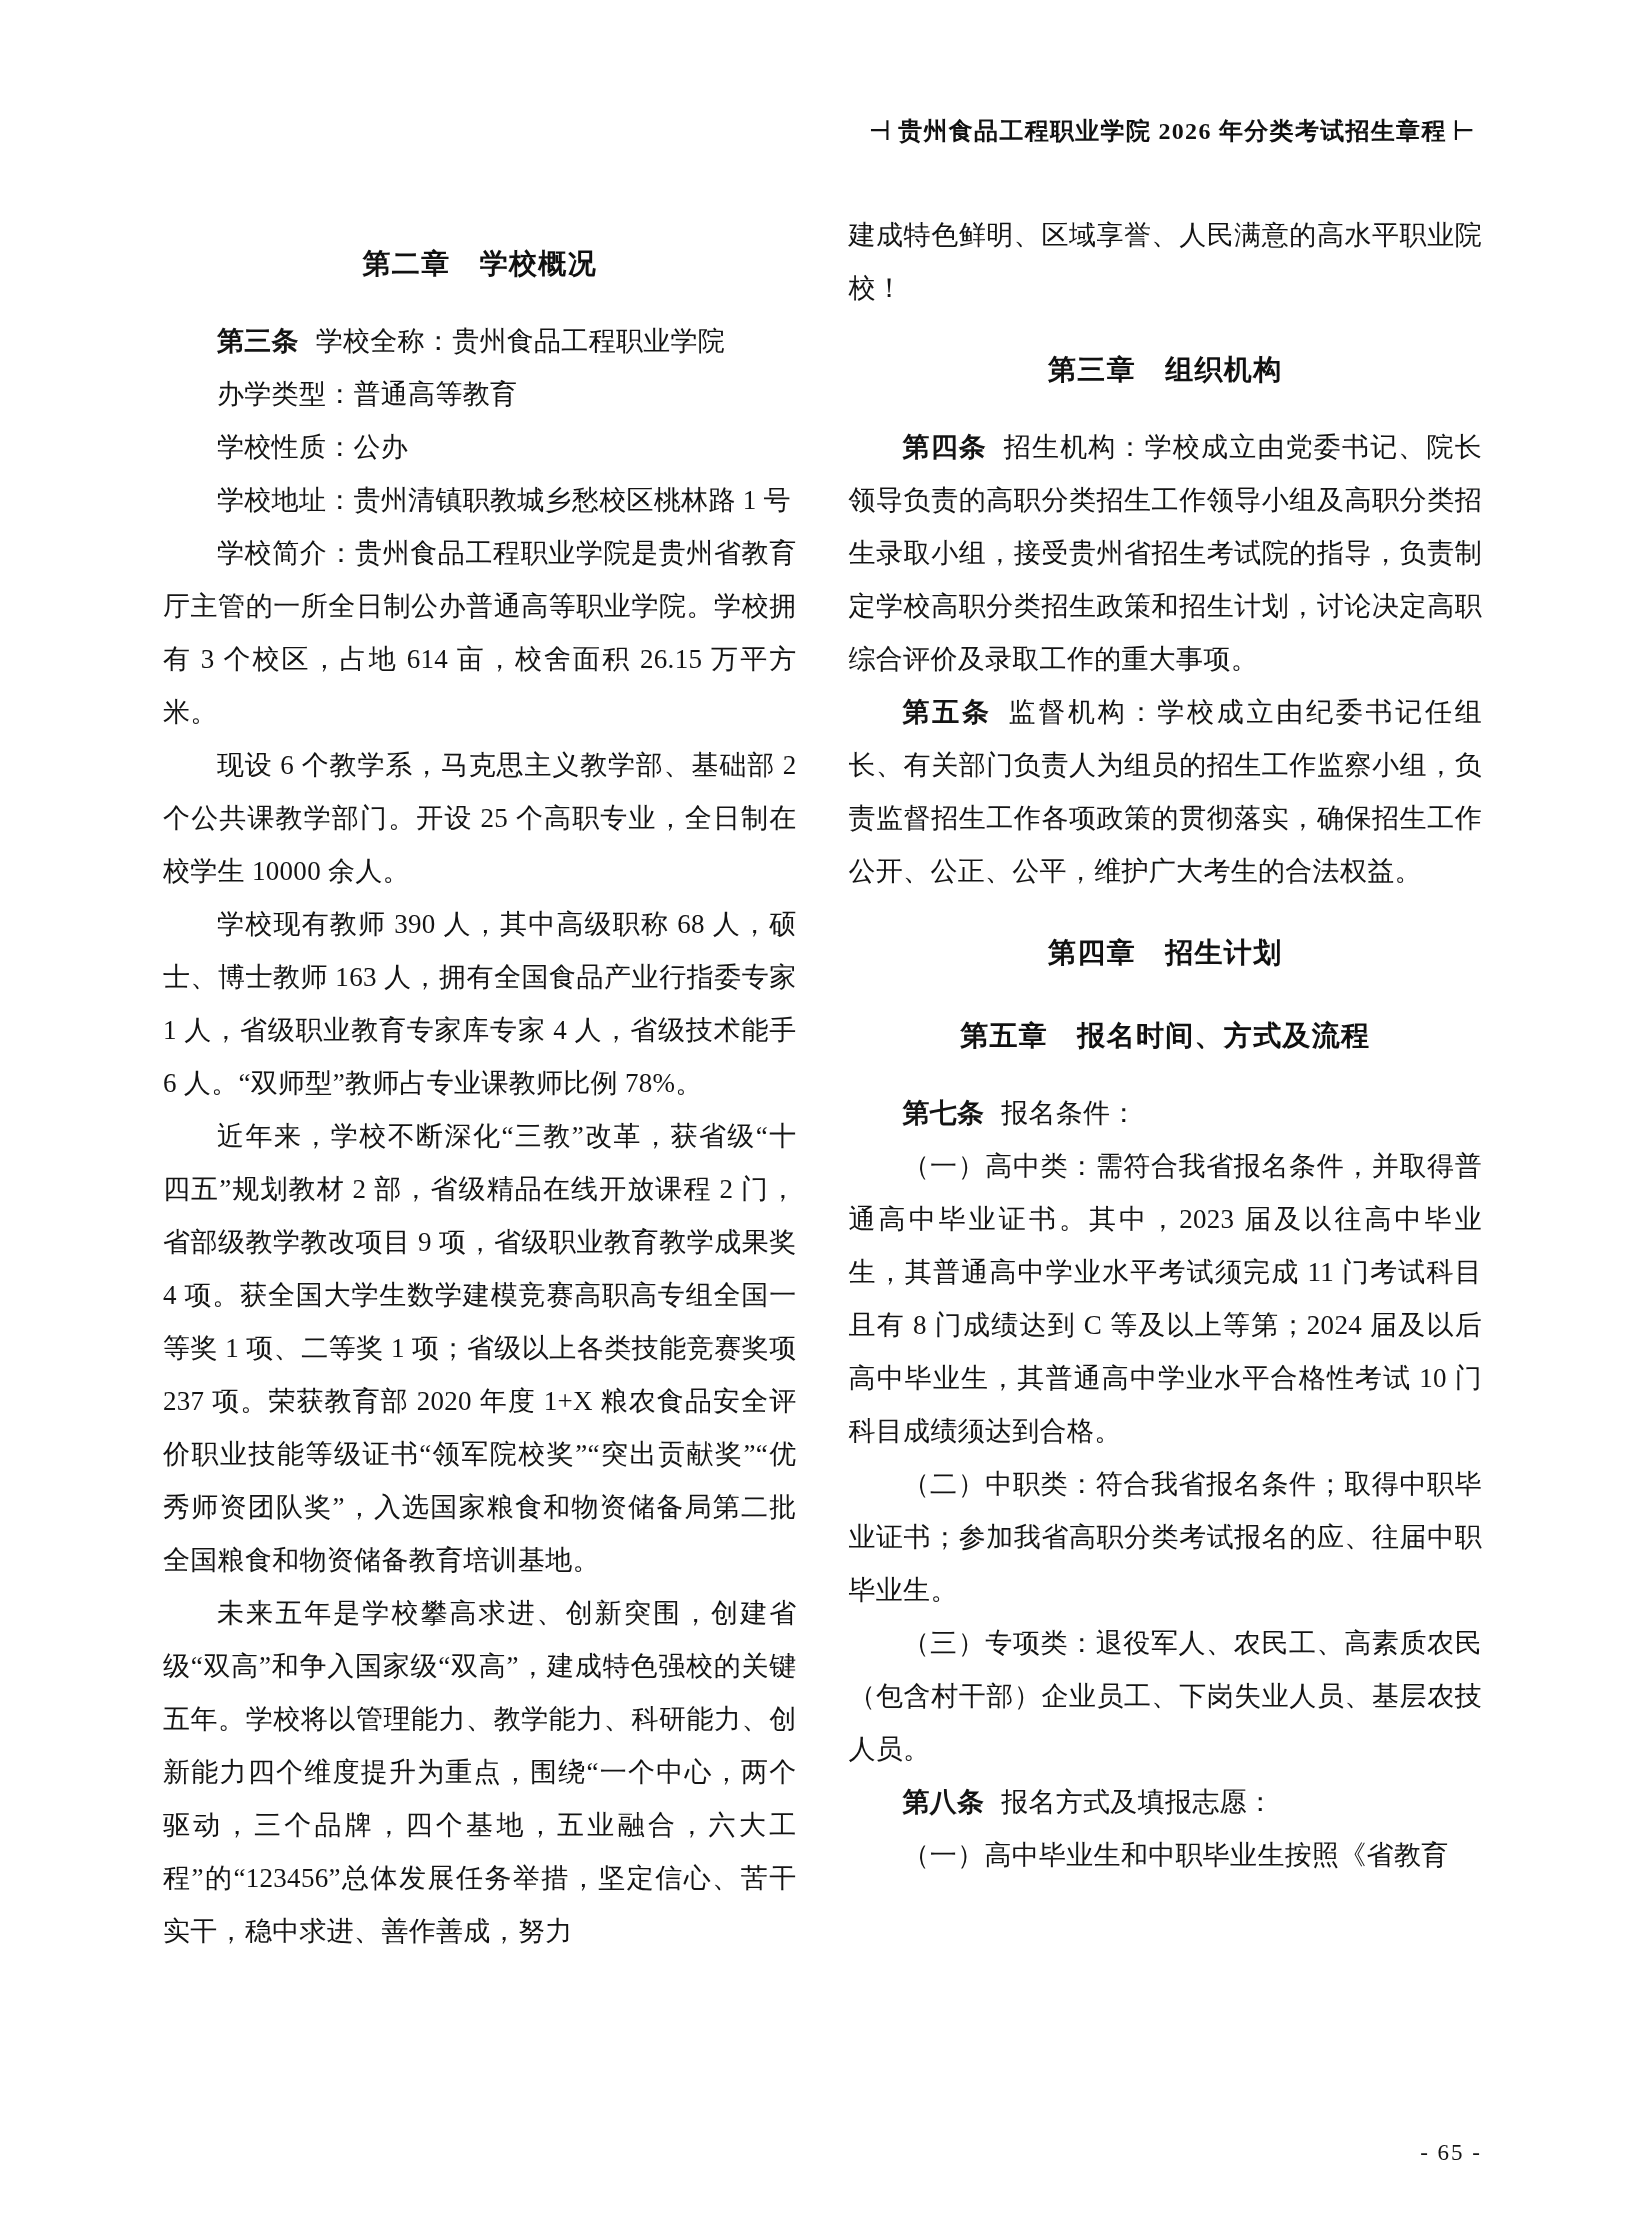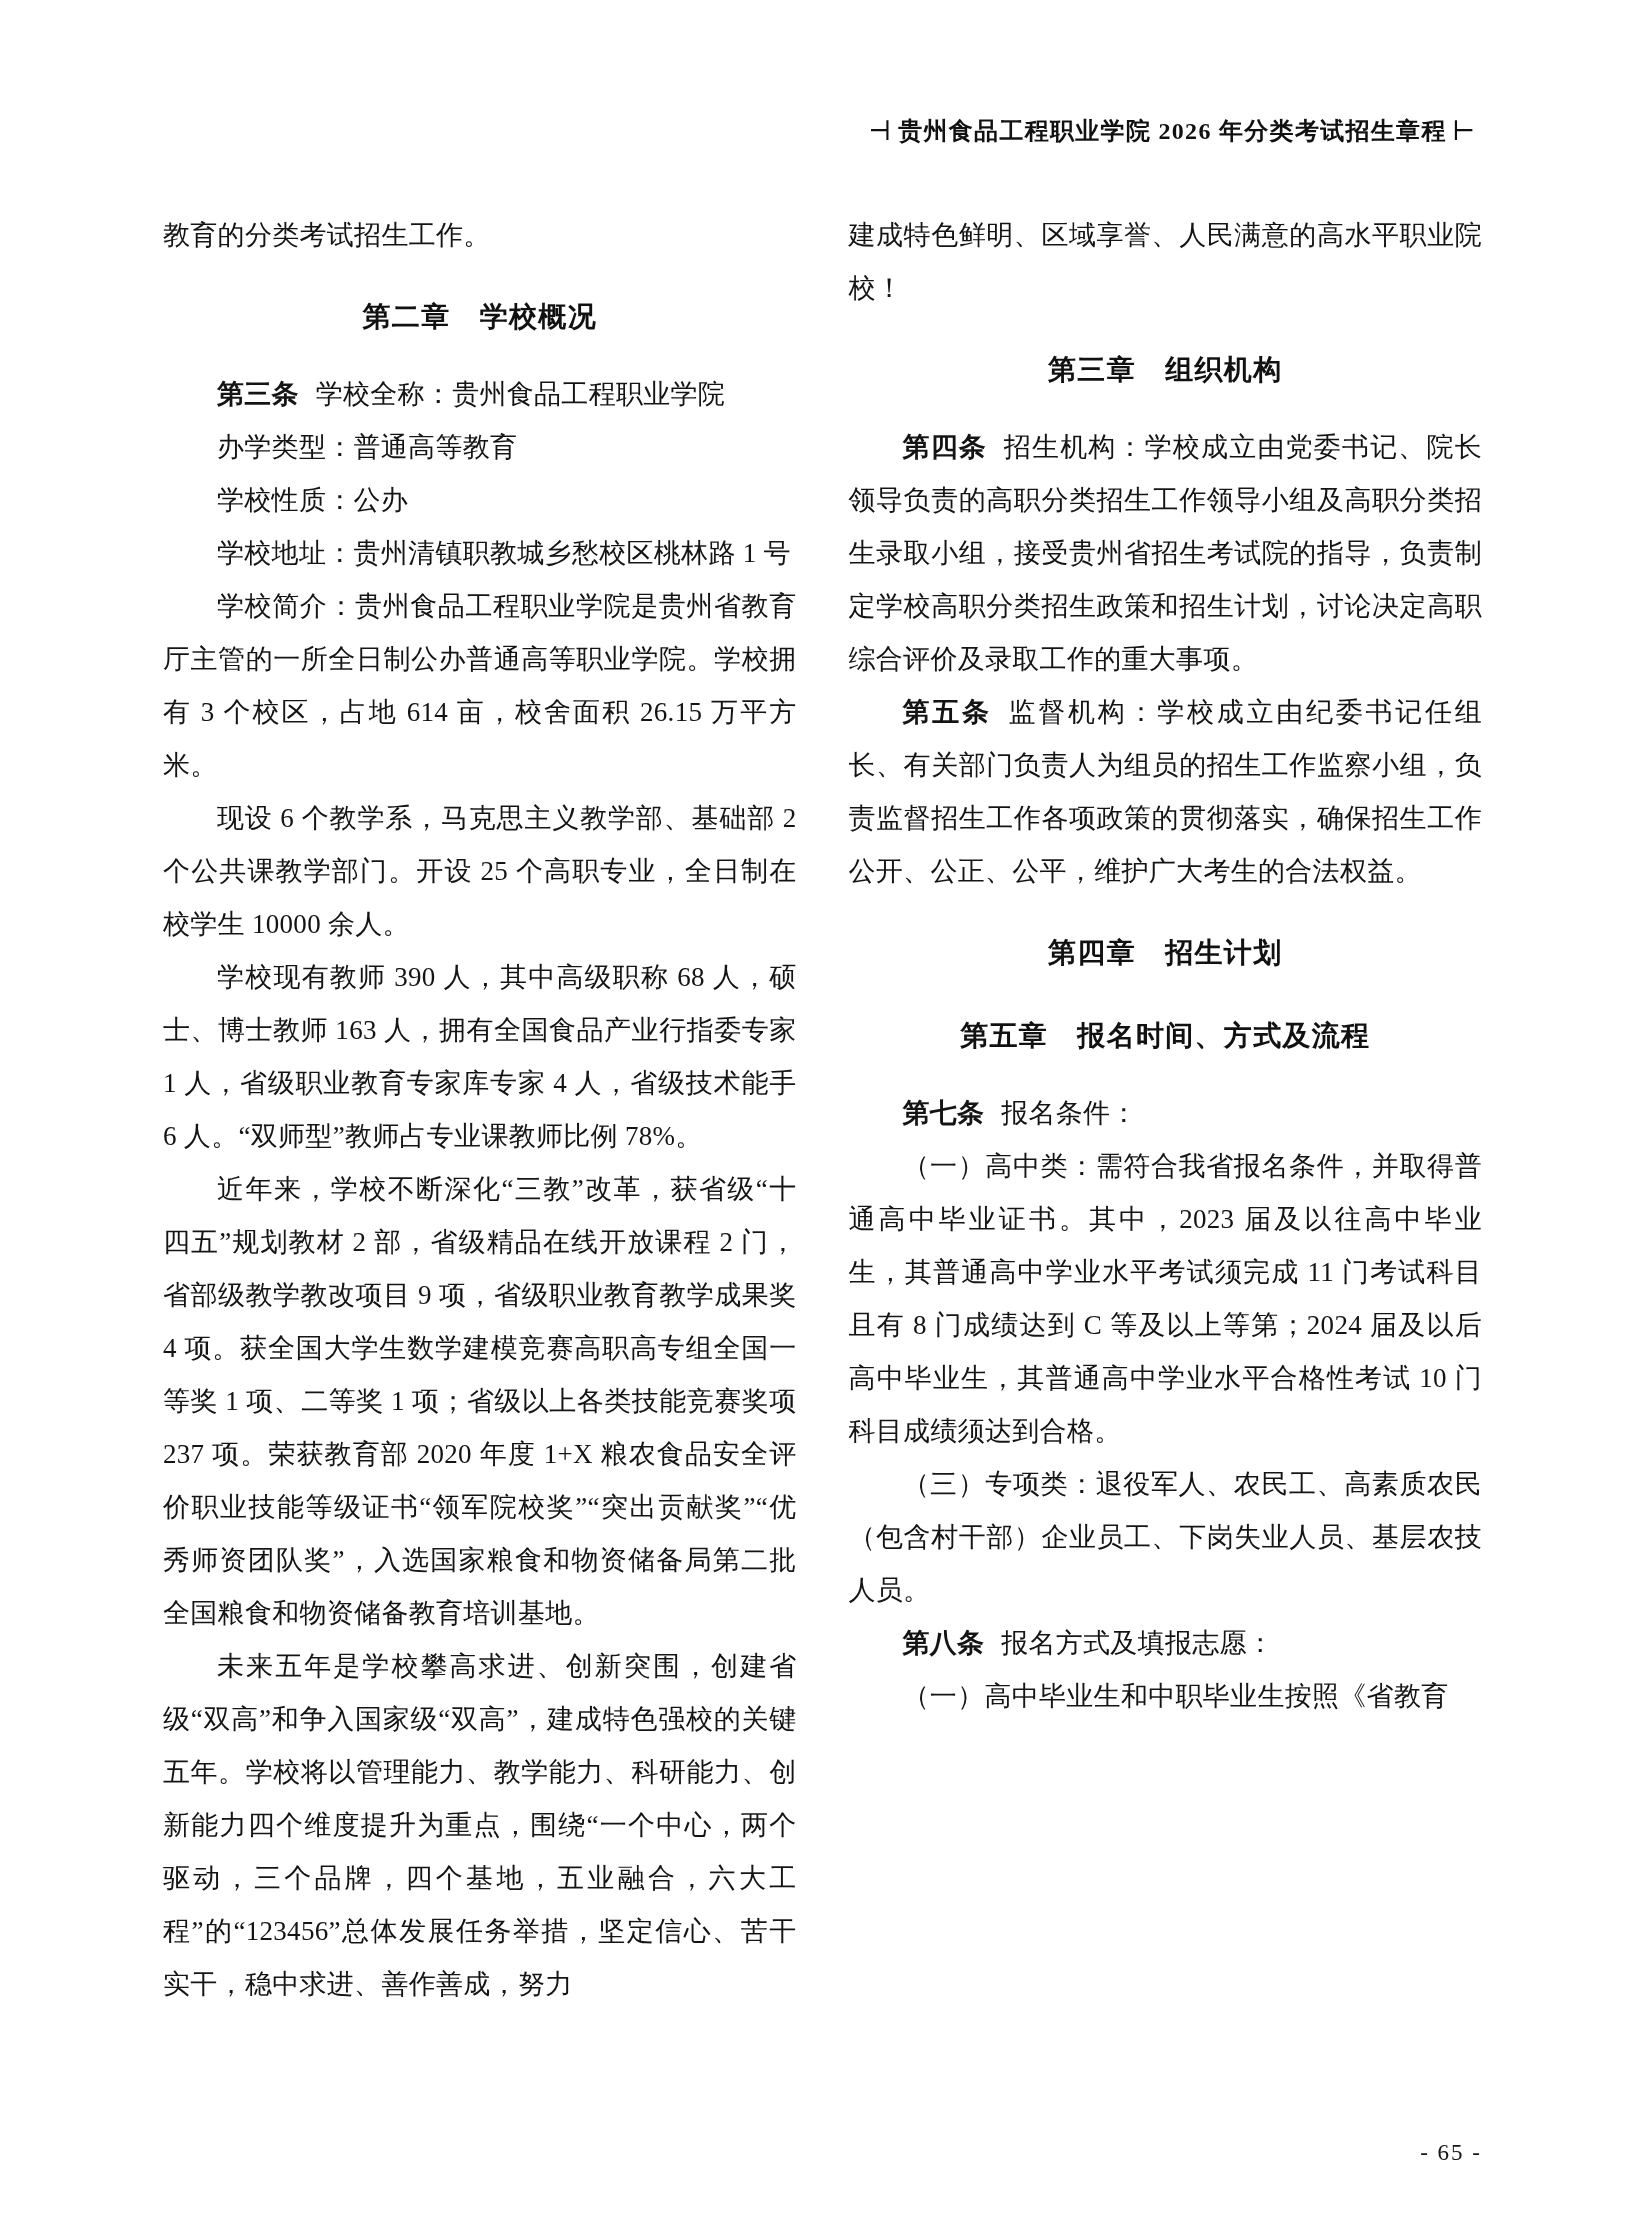--- a/index.html
+++ b/index.html
@@ -77,21 +77,20 @@
 
   <header class="page-header">
     <span class="mark">⊣</span>
     <span>贵州食品工程职业学院 2026 年分类考试招生章程</span>
     <span class="mark">⊢</span>
   </header>
 
   <main class="columns">
 
     <section class="col">
-      <p class="para cont">教育的分类考试招生工作。</p>
       <h2 class="chapter">第二章　学校概况</h2>
       <p class="para"><b class="lead">第三条</b><span>学校全称：贵州食品工程职业学院</span></p>
       <p class="para">办学类型：普通高等教育</p>
       <p class="para">学校性质：公办</p>
       <p class="para">学校地址：贵州清镇职教城乡愁校区桃林路 1 号</p>
       <p class="para">学校简介：贵州食品工程职业学院是贵州省教育厅主管的一所全日制公办普通高等职业学院。学校拥有 3 个校区，占地 614 亩，校舍面积 26.15 万平方米。</p>
       <p class="para">现设 6 个教学系，马克思主义教学部、基础部 2 个公共课教学部门。开设 25 个高职专业，全日制在校学生 10000 余人。</p>
       <p class="para">学校现有教师 390 人，其中高级职称 68 人，硕士、博士教师 163 人，拥有全国食品产业行指委专家 1 人，省级职业教育专家库专家 4 人，省级技术能手 6 人。“双师型”教师占专业课教师比例 78%。</p>
       <p class="para">近年来，学校不断深化“三教”改革，获省级“十四五”规划教材 2 部，省级精品在线开放课程 2 门，省部级教学教改项目 9 项，省级职业教育教学成果奖 4 项。获全国大学生数学建模竞赛高职高专组全国一等奖 1 项、二等奖 1 项；省级以上各类技能竞赛奖项 237 项。荣获教育部 2020 年度 1+X 粮农食品安全评价职业技能等级证书“领军院校奖”“突出贡献奖”“优秀师资团队奖”，入选国家粮食和物资储备局第二批全国粮食和物资储备教育培训基地。</p>
       <p class="para">未来五年是学校攀高求进、创新突围，创建省级“双高”和争入国家级“双高”，建成特色强校的关键五年。学校将以管理能力、教学能力、科研能力、创新能力四个维度提升为重点，围绕“一个中心，两个驱动，三个品牌，四个基地，五业融合，六大工程”的“123456”总体发展任务举措，坚定信心、苦干实干，稳中求进、善作善成，努力</p>
@@ -99,20 +98,21 @@
 
     <section class="col">
       <p class="para cont">建成特色鲜明、区域享誉、人民满意的高水平职业院校！</p>
       <h2 class="chapter">第三章　组织机构</h2>
       <p class="para"><b class="lead">第四条</b><span>招生机构：学校成立由党委书记、院长领导负责的高职分类招生工作领导小组及高职分类招生录取小组，接受贵州省招生考试院的指导，负责制定学校高职分类招生政策和招生计划，讨论决定高职综合评价及录取工作的重大事项。</span></p>
       <p class="para"><b class="lead">第五条</b><span>监督机构：学校成立由纪委书记任组长、有关部门负责人为组员的招生工作监察小组，负责监督招生工作各项政策的贯彻落实，确保招生工作公开、公正、公平，维护广大考生的合法权益。</span></p>
       <h2 class="chapter">第四章　招生计划</h2>
       <h2 class="chapter">第五章　报名时间、方式及流程</h2>
       <p class="para"><b class="lead">第七条</b><span>报名条件：</span></p>
       <p class="para">（一）高中类：需符合我省报名条件，并取得普通高中毕业证书。其中，2023 届及以往高中毕业生，其普通高中学业水平考试须完成 11 门考试科目且有 8 门成绩达到 C 等及以上等第；2024 届及以后高中毕业生，其普通高中学业水平合格性考试 10 门科目成绩须达到合格。</p>
+      <p class="para">（二）中职类：符合我省报名条件；取得中职毕业证书；参加我省高职分类考试报名的应、往届中职毕业生。</p>
       <p class="para">（三）专项类：退役军人、农民工、高素质农民（包含村干部）企业员工、下岗失业人员、基层农技人员。</p>
       <p class="para"><b class="lead">第八条</b><span>报名方式及填报志愿：</span></p>
       <p class="para">（一）高中毕业生和中职毕业生按照《省教育</p>
     </section>
 
   </main>
 
   <footer>
     <span class="page-number">- 65 -</span>
   </footer>

